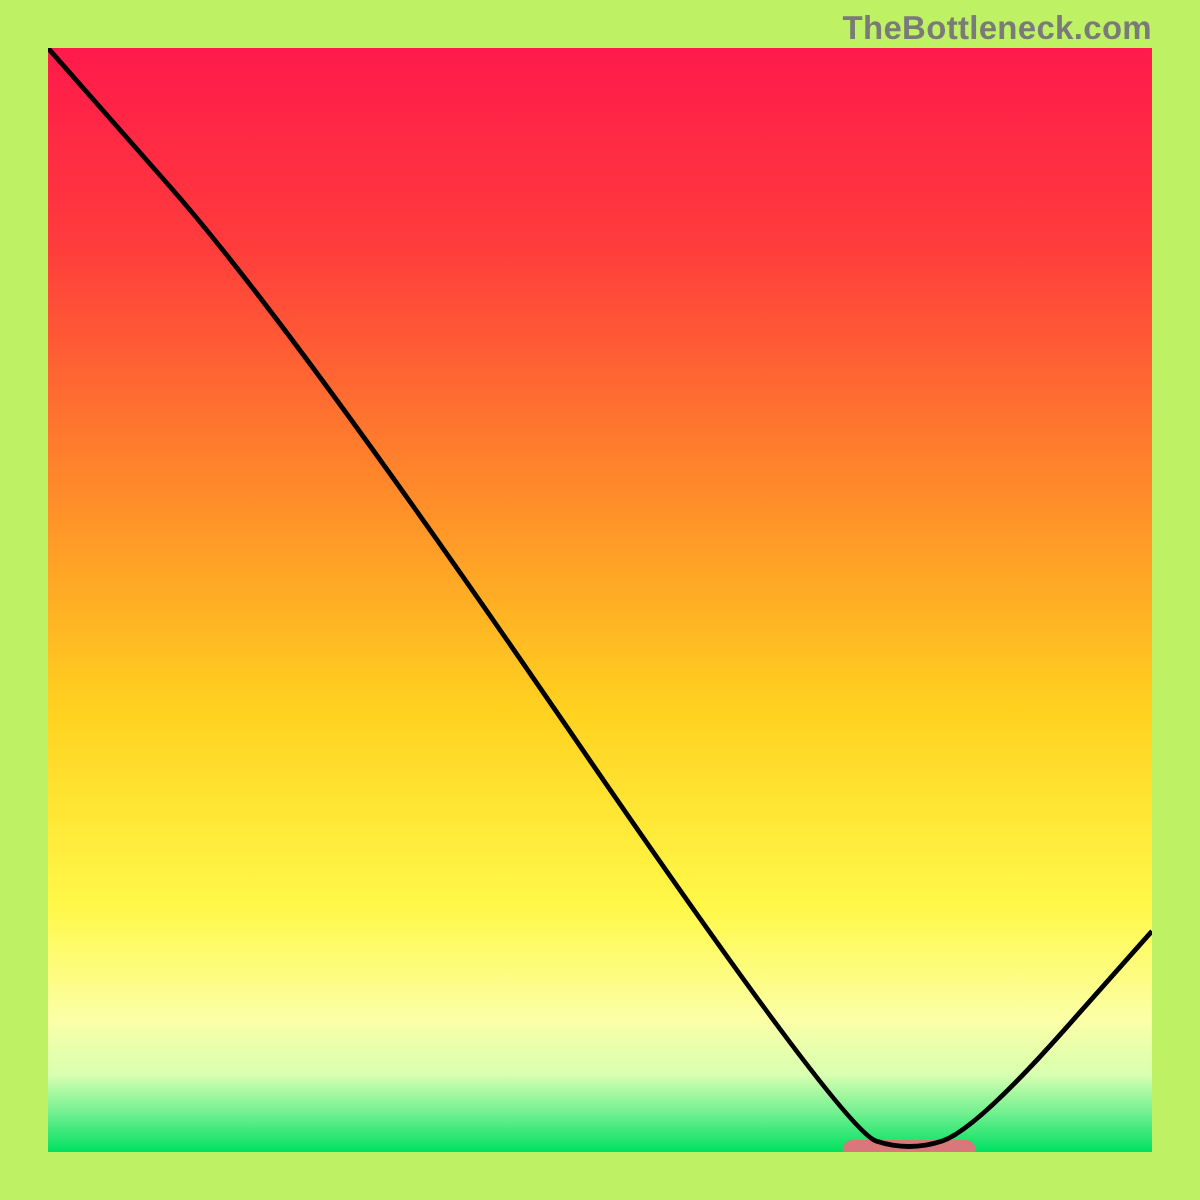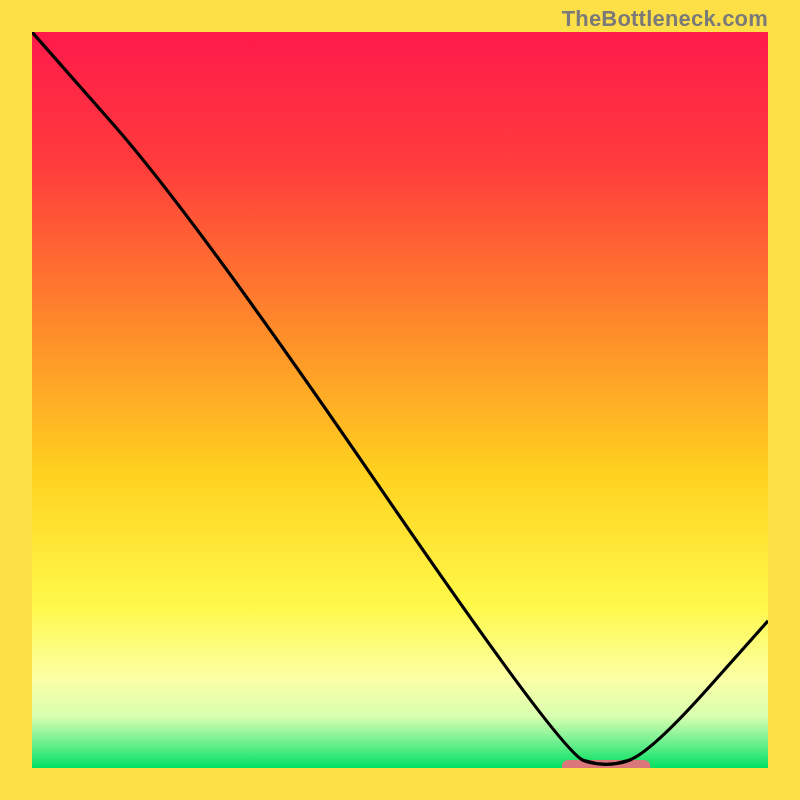--- a/index.html
+++ b/index.html
@@ -8,21 +8,21 @@
     width: 800px;
     height: 800px;
     overflow: hidden;
     background: #000;
     font-family: Arial, Helvetica, sans-serif;
   }
   .frame {
     position: relative;
     width: 800px;
     height: 800px;
-    background: #fde047;
+    background: #bef264;
   }
   .plot {
     position: absolute;
     left: 32px;
     top: 32px;
     width: 736px;
     height: 736px;
     box-sizing: border-box;
     overflow: hidden;
   }

